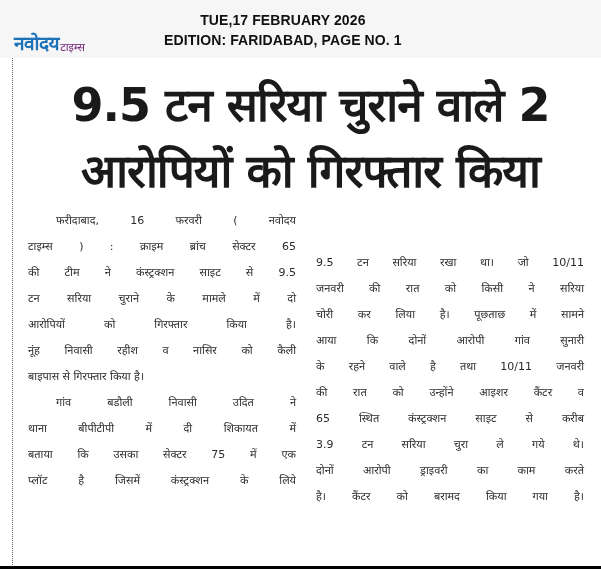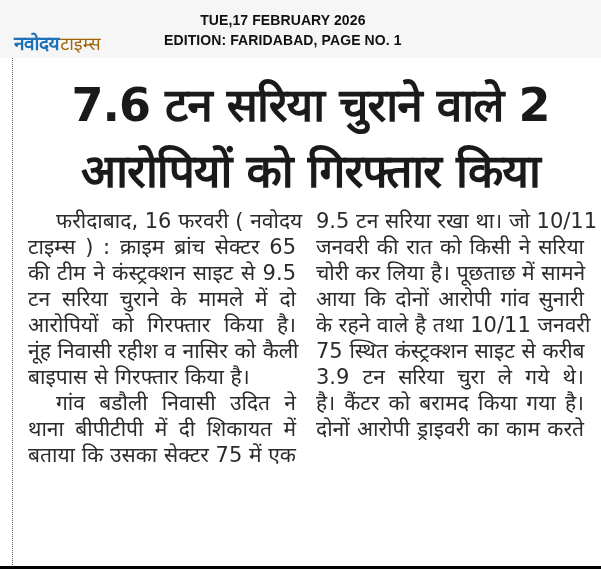--- a/index.html
+++ b/index.html
@@ -31,22 +31,22 @@
       margin-top: 24px;
     }
     .logo-main {
       color: #1d72b8;
       font-weight: bold;
       font-size: 19px;
       letter-spacing: -0.5px;
       line-height: 1;
     }
     .logo-sub {
-      color: #a16207;
-      font-size: 18px;
+      color: #701a75;
+      font-size: 11px;
       margin-left: 1px;
       line-height: 1;
     }
     .meta {
       position: absolute;
       left: 164px;
       top: 10px;
       font-family: "Liberation Sans", sans-serif;
       font-size: 14px;
       line-height: 20px;
@@ -75,27 +75,27 @@
       line-height: 66px;
       color: #1a1a1a;
       letter-spacing: -1px;
     }
     .headline div { white-space: nowrap; }
     .column {
       position: absolute;
       top: 208px;
       width: 268px;
       font-family: "DejaVu Sans", sans-serif;
-      font-size: 21px;
+      font-size: 11px;
       line-height: 26px;
       color: #2b2b2b;
       text-align: justify;
     }
     .col-left { left: 28px; }
-    .col-right { left: 316px; }
+    .col-right { left: 316px; margin-top: 42px; }
     .column .line {
       white-space: nowrap;
       display: block;
       text-align-last: justify;
     }
     .column .line.indent { padding-left: 28px; }
     .column .line.last { text-align-last: left; }
     .bottom-rule {
       position: absolute;
       left: 0;
@@ -115,42 +115,44 @@
   </div>
   <div class="meta">
     <div>TUE,17 FEBRUARY 2026</div>
     <div>EDITION: FARIDABAD, PAGE NO. 1</div>
   </div>
 </div>
 
 <div class="dotted-rule"></div>
 
 <div class="headline">
-  <div>7.6 टन सरिया चुराने वाले 2</div>
+  <div>9.5 टन सरिया चुराने वाले 2</div>
   <div>आरोपियों को गिरफ्तार किया</div>
 </div>
 
 <div class="column col-left">
   <span class="line indent">फरीदाबाद, 16 फरवरी ( नवोदय</span>
   <span class="line">टाइम्स ) : क्राइम ब्रांच सेक्टर 65</span>
   <span class="line">की टीम ने कंस्ट्रक्शन साइट से 9.5</span>
   <span class="line">टन सरिया चुराने के मामले में  दो</span>
   <span class="line">आरोपियों को गिरफ्तार किया है।</span>
   <span class="line">नूंह निवासी रहीश व नासिर को कैली</span>
   <span class="line last">बाइपास से गिरफ्तार किया है।</span>
   <span class="line indent">गांव बडौली निवासी उदित ने</span>
   <span class="line">थाना बीपीटीपी में दी शिकायत में</span>
   <span class="line">बताया कि उसका सेक्टर 75 में एक</span>
+  <span class="line">प्लॉट है जिसमें कंस्ट्रक्शन के लिये</span>
 </div>
 
 <div class="column col-right">
   <span class="line">9.5 टन सरिया रखा था। जो 10/11</span>
   <span class="line">जनवरी की रात को किसी ने सरिया</span>
   <span class="line">चोरी कर लिया है। पूछताछ में सामने</span>
   <span class="line">आया कि दोनों आरोपी गांव सुनारी</span>
   <span class="line">के रहने वाले है तथा 10/11 जनवरी</span>
-  <span class="line">75 स्थित कंस्ट्रक्शन साइट से करीब</span>
+  <span class="line">की रात को उन्होंने आइशर कैंटर व</span>
+  <span class="line">65 स्थित कंस्ट्रक्शन साइट से करीब</span>
   <span class="line">3.9 टन सरिया चुरा ले गये थे।</span>
+  <span class="line">दोनों आरोपी ड्राइवरी का काम करते</span>
   <span class="line">है। कैंटर को बरामद किया गया है।</span>
-  <span class="line">दोनों आरोपी ड्राइवरी का काम करते</span>
 </div>
 
 <div class="bottom-rule"></div>
 
 </body></html>

